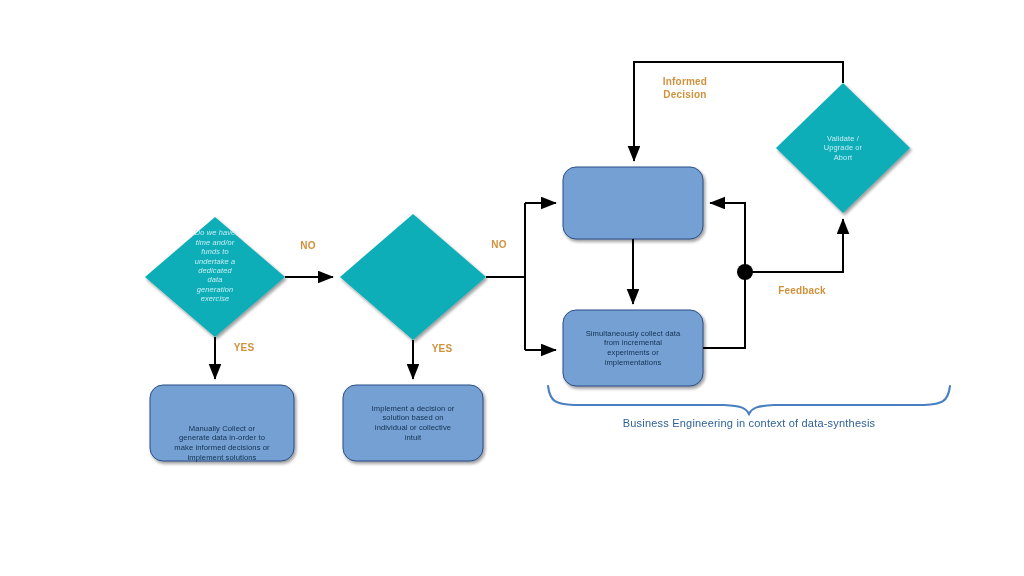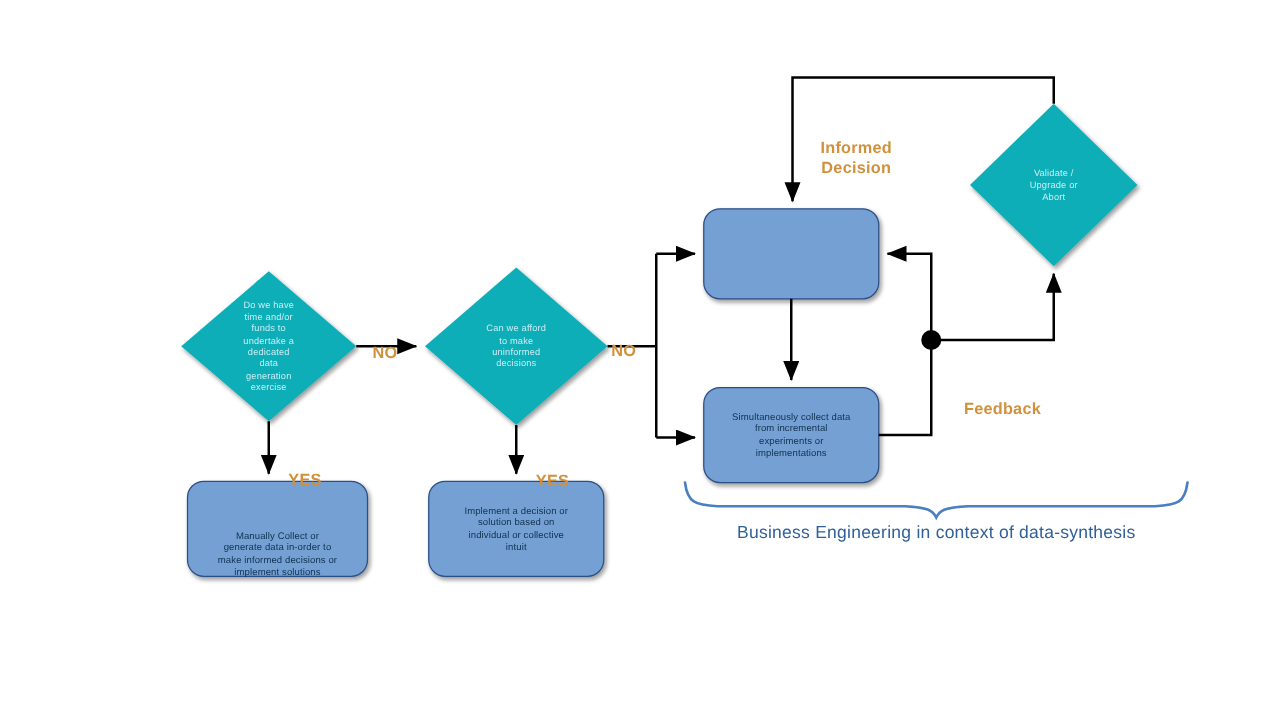--- a/index.html
+++ b/index.html
@@ -38,33 +38,32 @@
     letter-spacing: 0.15px;
   }
   .box-label {
     color: #11314f;
     font-size: 7.6px;
     letter-spacing: 0.1px;
   }
   .edge-label {
     position: absolute;
     color: #d1913c;
-    font-size: 13px;
+    font-size: 10px;
     font-weight: bold;
     letter-spacing: 0.2px;
     text-align: center;
     white-space: pre-line;
     line-height: 1.25;
     pointer-events: none;
-    margin-top: 34px;
   }
   .caption {
     position: absolute;
     color: #2f6099;
-    font-size: 14px;
+    font-size: 11px;
     letter-spacing: 0.2px;
     text-align: center;
     white-space: nowrap;
     pointer-events: none;
   }
 </style>
 </head>
 <body>
 
 <div id="canvas">
@@ -117,33 +116,29 @@
 
       <path d="M843,83 L843,62 L634,62 L634,161" marker-end="url(#arrow)"></path>
     </g>
 
     <circle cx="745" cy="272" r="8" fill="#000000"></circle>
 
     <path d="M548,386 C550,402 556,404 574,405 L724,405 C742,406 746,408 749,414
              C752,408 756,406 774,405 L924,405 C942,404 948,402 950,386" fill="none" stroke="#4a7fc1" stroke-width="2.1" stroke-linecap="round"></path>
   </svg>
 
-  <div class="node-label diamond-label" style="left:160px; top:227px; width:110px; height:100px;">Do we have
+  <div class="node-label diamond-label" style="left:160px; top:216px; width:110px; height:100px;font-style:italic;">Do we have
 time and/or
 funds to
 undertake a
 dedicated
 data
 generation
 exercise</div>
 
-  <div class="node-label diamond-label" style="left:355px; top:246px; width:116px; height:62px;">Can we afford
-to make
-uninformed
-decisions</div>
 
   <div class="node-label box-label" style="left:154px; top:412px; width:136px; height:62px;">Manually Collect or
 generate data in-order to
 make informed decisions or
 implement solutions</div>
 
   <div class="node-label box-label" style="left:347px; top:392px; width:132px; height:62px;">Implement a decision or
 solution based on
 individual or collective
 intuit</div>

